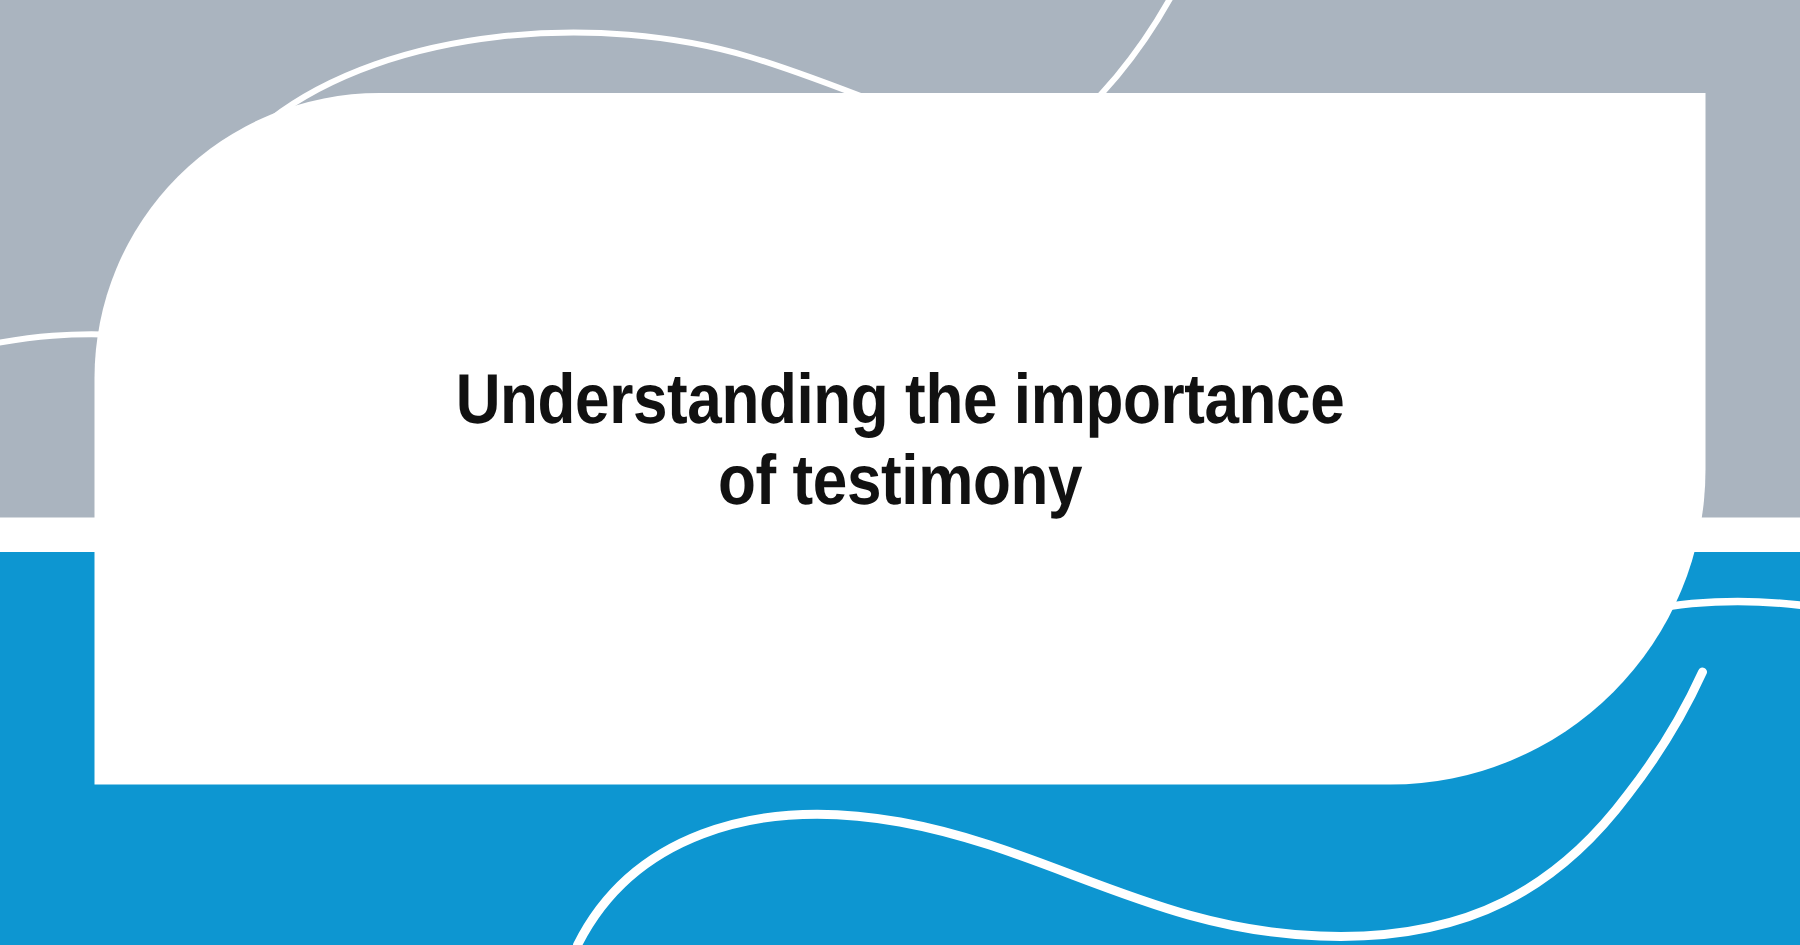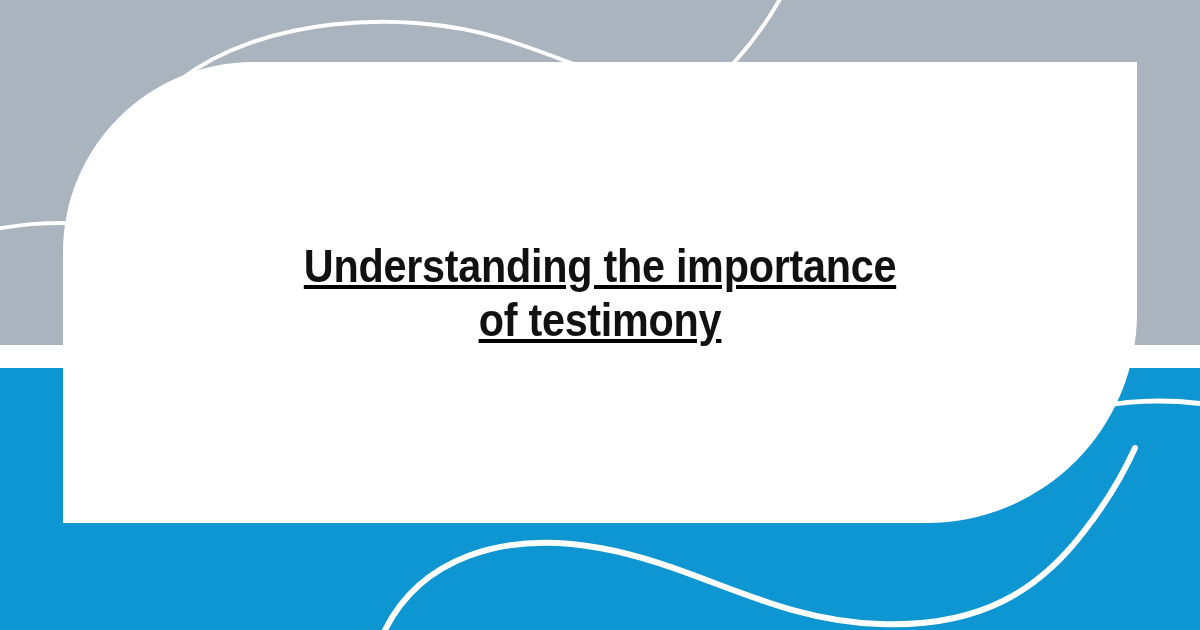--- a/index.html
+++ b/index.html
@@ -73,21 +73,20 @@
     background: #ffffff;
     border-radius: 190px 0 210px 0;
     display: flex;
     align-items: center;
     justify-content: center;
   }
 
   .card-inner {
     width: 760px;
     text-align: center;
-    text-decoration: underline;
   }
 
   .headline {
     margin: 0;
     color: #111111;
     font-family: "Liberation Sans", sans-serif;
     font-weight: bold;
     font-size: 47px;
     line-height: 54px;
     letter-spacing: -0.3px;

